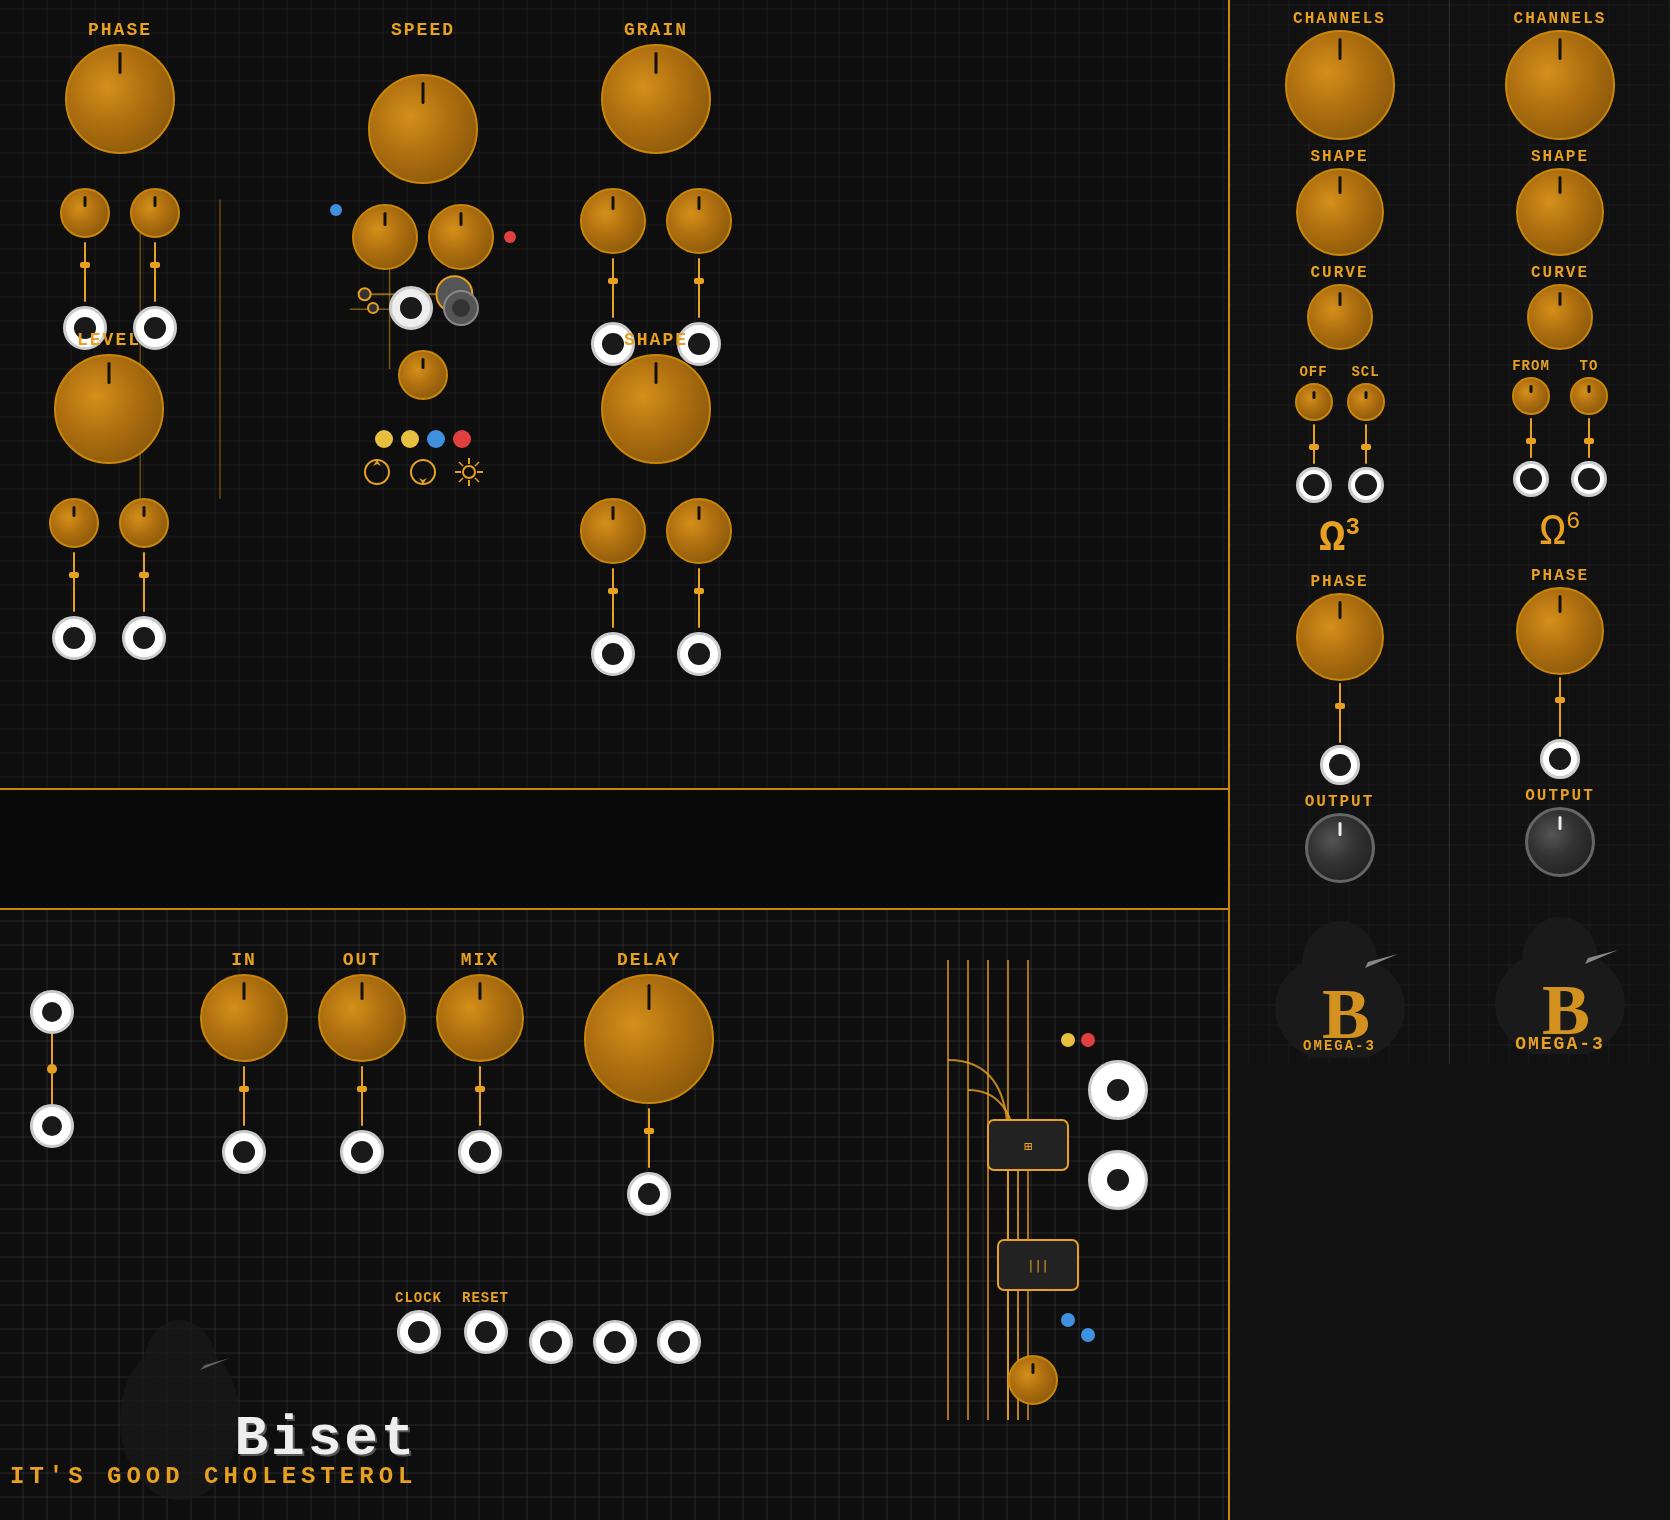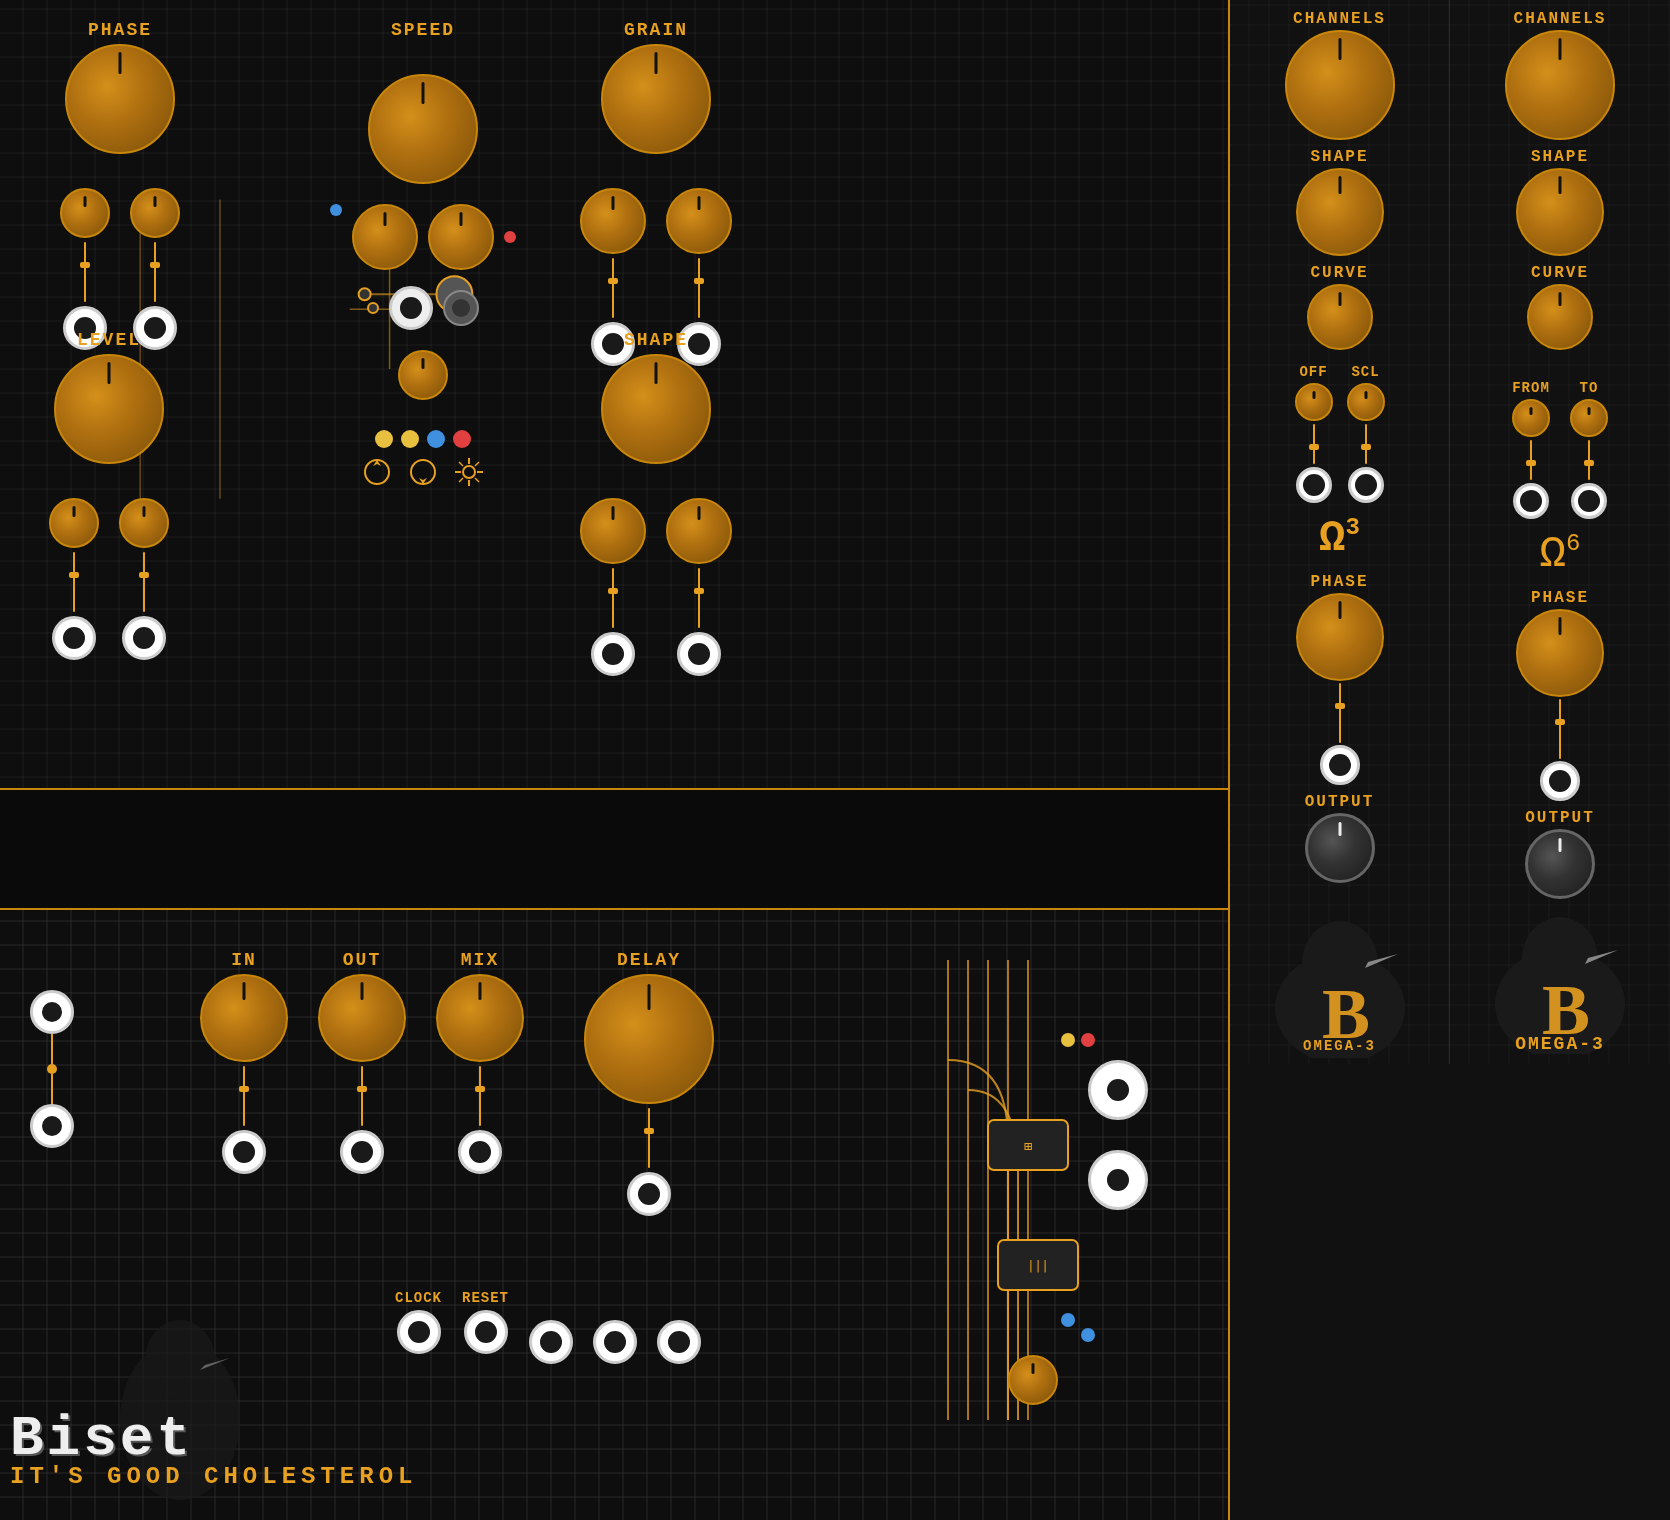--- a/index.html
+++ b/index.html
@@ -509,21 +509,21 @@
         <div style="position:absolute; right:0; top:120px; display:flex; flex-direction:column; gap:30px;">
           <div class="jack" style="width:60px;height:60px;"></div>
           <div class="jack" style="width:60px;height:60px;"></div>
         </div>
         
         <div style="position:absolute; left:80px; bottom:40px;">
           <div class="knob knob-sm"></div>
         </div>
       </div>
 
-      <div style="position:absolute; bottom:30px; left:10px;">
+      <div style="position:absolute; bottom:30px; left:10px;text-align:right;">
         <div style="color:#eee; font-size:56px; font-weight:bold; font-family:'Courier New',monospace; letter-spacing:3px; text-shadow: 2px 2px 0 #555;">Biset</div>
         <div style="color:#e8a020; font-size:24px; letter-spacing:5px; font-weight:bold; margin-top:-8px;">IT'S GOOD CHOLESTEROL</div>
       </div>
 
     </div>
   </div>
 
   <div class="right-panel">
 
     <div class="right-col">
@@ -598,21 +598,21 @@
       <div class="rc-knob-group">
         <div class="knob-label" style="font-size:16px;letter-spacing:2px;">SHAPE</div>
         <div class="knob knob-lg"></div>
       </div>
 
       <div class="rc-knob-group">
         <div class="knob-label" style="font-size:16px;letter-spacing:2px;">CURVE</div>
         <div class="knob knob-md"></div>
       </div>
 
-      <div style="display:flex; gap:20px; margin-top:22px;">
+      <div style="display:flex; gap:20px; margin-top:0;">
         <div class="rc-small-group">
           <div class="knob-label-small">FROM</div>
           <div class="knob knob-xs"></div>
           <div class="slider-line" style="height:40px;"></div>
           <div class="jack" style="width:36px;height:36px;"></div>
         </div>
         <div class="rc-small-group">
           <div class="knob-label-small">TO</div>
           <div class="knob knob-xs"></div>
           <div class="slider-line" style="height:40px;"></div>

